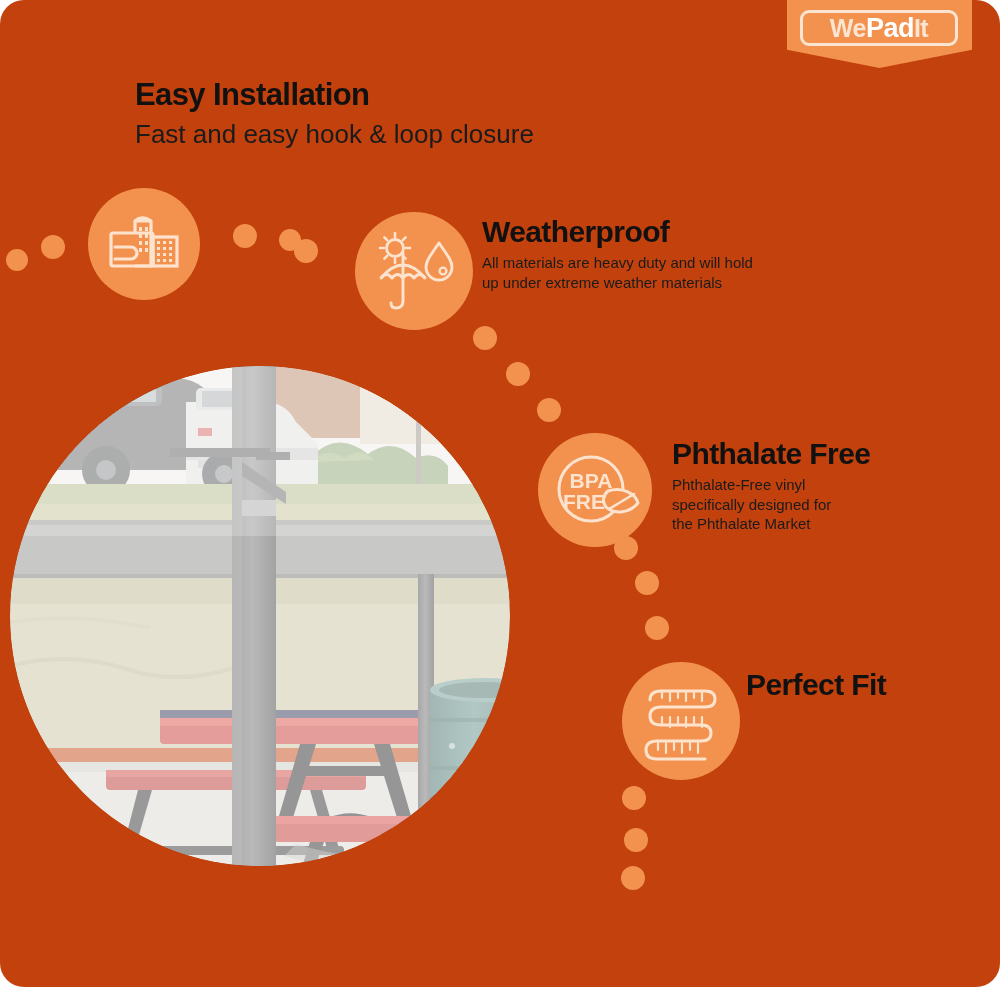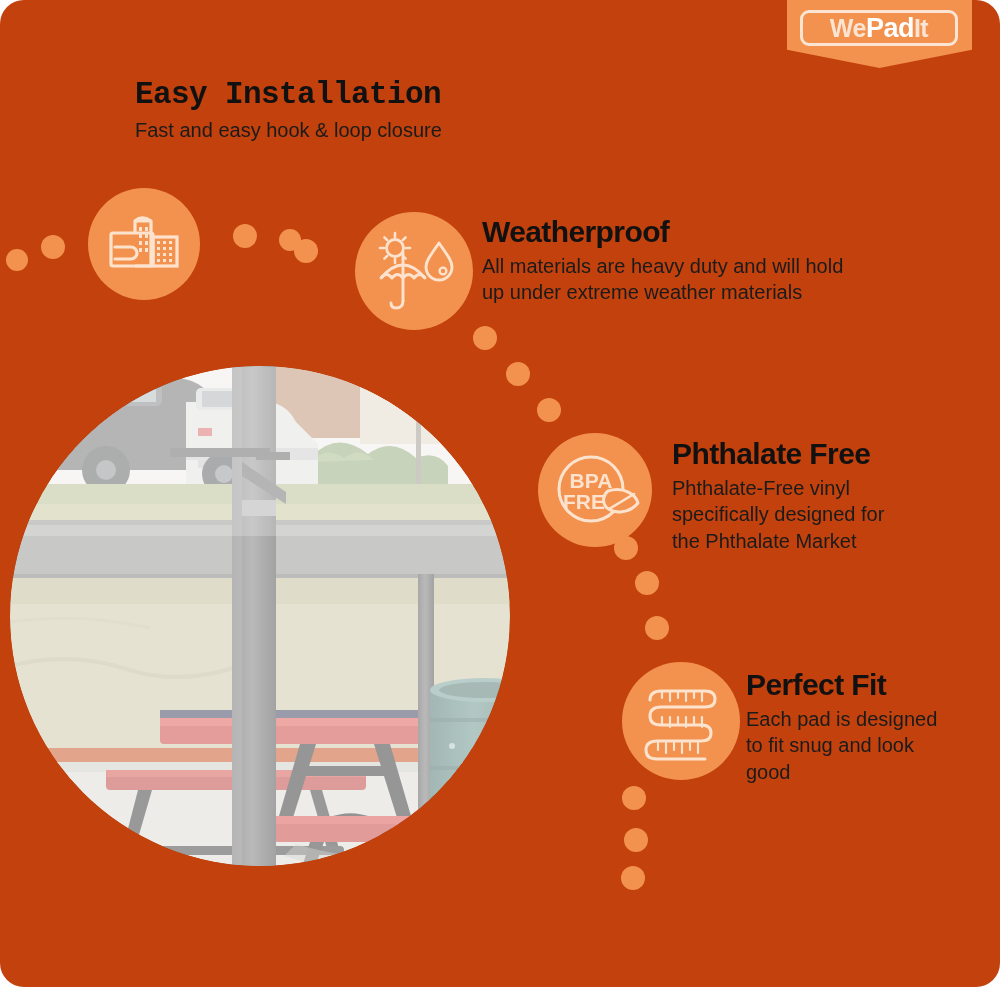--- a/index.html
+++ b/index.html
@@ -63,36 +63,36 @@
   
   .feature-title {
     font-size: 30px;
     font-weight: bold;
     color: #111111;
     letter-spacing: -0.6px;
     line-height: 1.12;
     margin: 0;
   }
   .feature-desc {
-    font-size: 20px;
+    font-size: 15px;
     color: #1b1b1b;
     line-height: 1.33;
     margin: 4px 0 0 0;
     font-weight: 400;
   }
 
   
   .hdr-block {
     position: absolute;
     left: 135px;
     top: 78px;
     width: 460px;
   }
-  .hdr-block .feature-title { font-size: 31px; font-family: Liberation Mono, monospace; }
-  .hdr-block .feature-desc  { font-size: 20px; }
+  .hdr-block .feature-title { font-size: 31px; }
+  .hdr-block .feature-desc  { font-size: 26px; }
 
   
   .icon-circle {
     position: absolute;
     border-radius: 50%;
     background: #F2924E;
     display: flex;
     align-items: center;
     justify-content: center;
   }
@@ -288,25 +288,20 @@
     <h2 class="feature-title">Phthalate Free</h2>
     <p class="feature-desc">
       <span>Phthalate-Free vinyl</span><br>
       <span>specifically designed for</span><br>
       <span>the Phthalate Market</span>
     </p>
   </div>
 
   <div id="txt-fit">
     <h2 class="feature-title">Perfect Fit</h2>
-    <p class="feature-desc">
-      <span>Each pad is designed</span><br>
-      <span>to fit snug and look</span><br>
-      <span>good</span>
-    </p>
   </div>
 
   <div class="photo-circle">
     <svg class="photo-svg" viewBox="0 0 500 500" aria-hidden="true">
       <defs>
         <clipPath id="circClip">
             <circle cx="250" cy="250" r="250"></circle>
           </clipPath>
         <linearGradient id="poleGrad" x1="0" y1="0" x2="1" y2="0">
           <stop offset="0%" stop-color="#1B6FBE"></stop>

